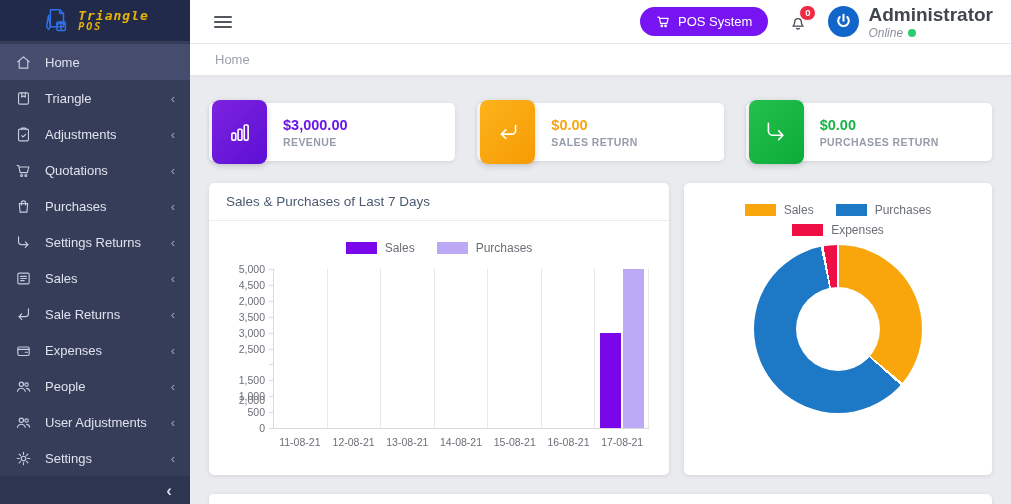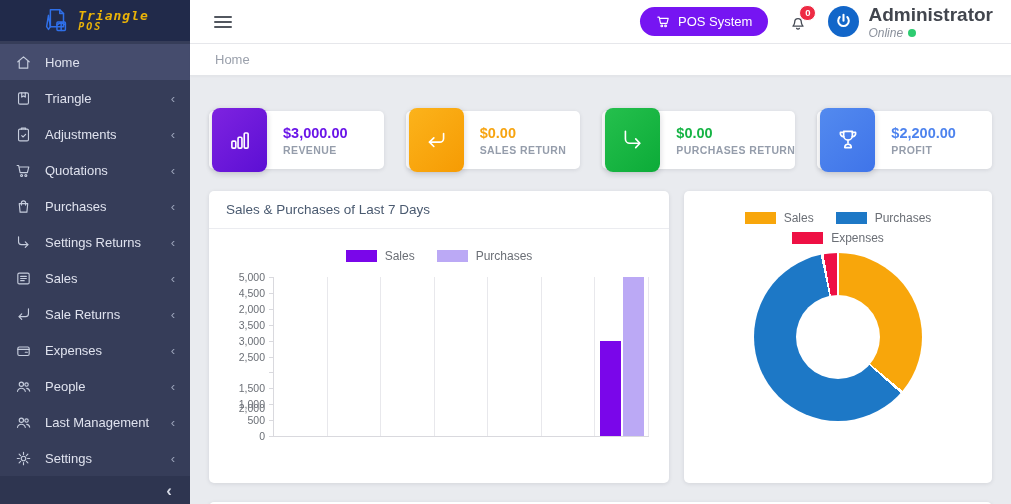--- a/index.html
+++ b/index.html
@@ -54,21 +54,21 @@
   .breadcrumb-bar { height:32px; background:#fff; border-bottom:1px solid #e3e5e9;
                     display:flex; align-items:center; padding-left:25px; flex-shrink:0;
                     box-shadow:0 1px 2px rgba(0,0,0,0.03); }
   .crumb { font-size:13px; color:#9ba1ac; }
 
   .content { flex:1; padding:0 19px; overflow:hidden; }
 
   
   .stats-row { display:flex; gap:22px; margin-top:27px; }
   .stat-card { flex:1; background:#fff; border-radius:5px; height:58px;
-               box-shadow:0 1px 4px rgba(20,20,40,0.10); display:flex; align-items:center;margin-top:8px; }
+               box-shadow:0 1px 4px rgba(20,20,40,0.10); display:flex; align-items:center; }
   .tile { width:55px; height:64px; border-radius:8px; margin-left:3px; flex-shrink:0;
           display:grid; place-items:center; color:#fff; box-shadow:0 2px 6px rgba(20,20,40,0.18); }
   .tile svg { width:26px; height:26px; stroke-width:1.5; }
   .stat-text { margin-left:16px; min-width:0; }
   .stat-value { font-size:14.5px; font-weight:bold; }
   .stat-label { font-size:10.5px; font-weight:bold; color:#959dab; letter-spacing:0.4px; margin-top:3px; white-space:nowrap; }
 
   
   .charts-row { display:flex; gap:15px; margin-top:22px; height:292px; }
   .panel { background:#fff; border-radius:5px; box-shadow:0 1px 4px rgba(20,20,40,0.10);
@@ -264,21 +264,21 @@
       <svg class="ic mico">
           <use href="#i-users"></use>
         </svg>
       <span>People</span>
       <span class="chev">‹</span>
     </div>
     <div class="item">
       <svg class="ic mico">
           <use href="#i-users"></use>
         </svg>
-      <span>Last Management</span>
+      <span>User Adjustments</span>
       <span class="chev">‹</span>
     </div>
     <div class="item">
       <svg class="ic mico">
           <use href="#i-gear"></use>
         </svg>
       <span>Settings</span>
       <span class="chev">‹</span>
     </div>
   </div>
@@ -357,31 +357,20 @@
       </div>
       <div class="stat-card">
         <div class="tile" style="background: linear-gradient(135deg, rgb(37, 192, 77), rgb(12, 171, 56));">
           <svg class="ic">
               <use href="#i-corner-right"></use>
             </svg>
         </div>
         <div class="stat-text">
           <div class="stat-value" style="color: rgb(22, 180, 69);">$0.00</div>
           <div class="stat-label">PURCHASES RETURN</div>
-        </div>
-      </div>
-      <div class="stat-card">
-        <div class="tile" style="background: linear-gradient(135deg, rgb(83, 138, 239), rgb(63, 116, 233));">
-          <svg class="ic">
-              <use href="#i-trophy"></use>
-            </svg>
-        </div>
-        <div class="stat-text">
-          <div class="stat-value" style="color: rgb(77, 131, 238);">$2,200.00</div>
-          <div class="stat-label">PROFIT</div>
         </div>
       </div>
     </div>
 
     <div class="charts-row">
       <section class="panel panel-left">
         <div class="panel-header">Sales &amp; Purchases of Last 7 Days</div>
         <div class="panel-body">
           <div class="legend" id="bar-legend">
               <span class="legend-item">
@@ -421,20 +410,29 @@
                 <div class="ytick" style="top: 40%;"></div>
                 <span class="ylab" style="top: 30%;">3,500</span>
                 <div class="ytick" style="top: 30%;"></div>
                 <span class="ylab" style="top: 20%;">2,000</span>
                 <div class="ytick" style="top: 20%;"></div>
                 <span class="ylab" style="top: 10%;">4,500</span>
                 <div class="ytick" style="top: 10%;"></div>
                 <span class="ylab" style="top: 0%;">5,000</span>
                 <div class="ytick" style="top: 0%;"></div>
               </div>
+            <div class="xlabels" id="bar-xlabels">
+                <span>11-08-21</span>
+                <span>12-08-21</span>
+                <span>13-08-21</span>
+                <span>14-08-21</span>
+                <span>15-08-21</span>
+                <span>16-08-21</span>
+                <span>17-08-21</span>
+              </div>
           </div>
         </div>
       </section>
 
       <section class="panel panel-right">
         <div class="panel-body">
           <div class="legend donut-legend" id="donut-legend">
               <span class="legend-item">
                 <span class="swatch" style="background: rgb(248, 166, 11);"></span>
                 <span>Sales</span>

